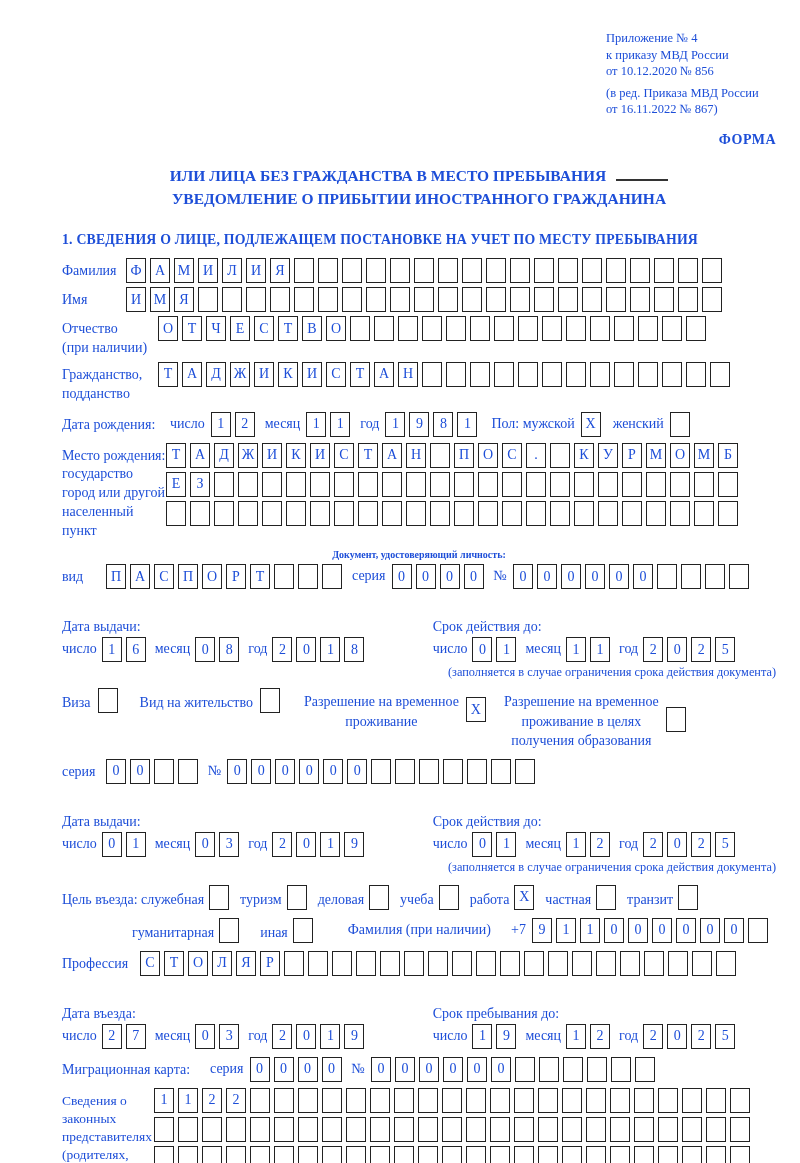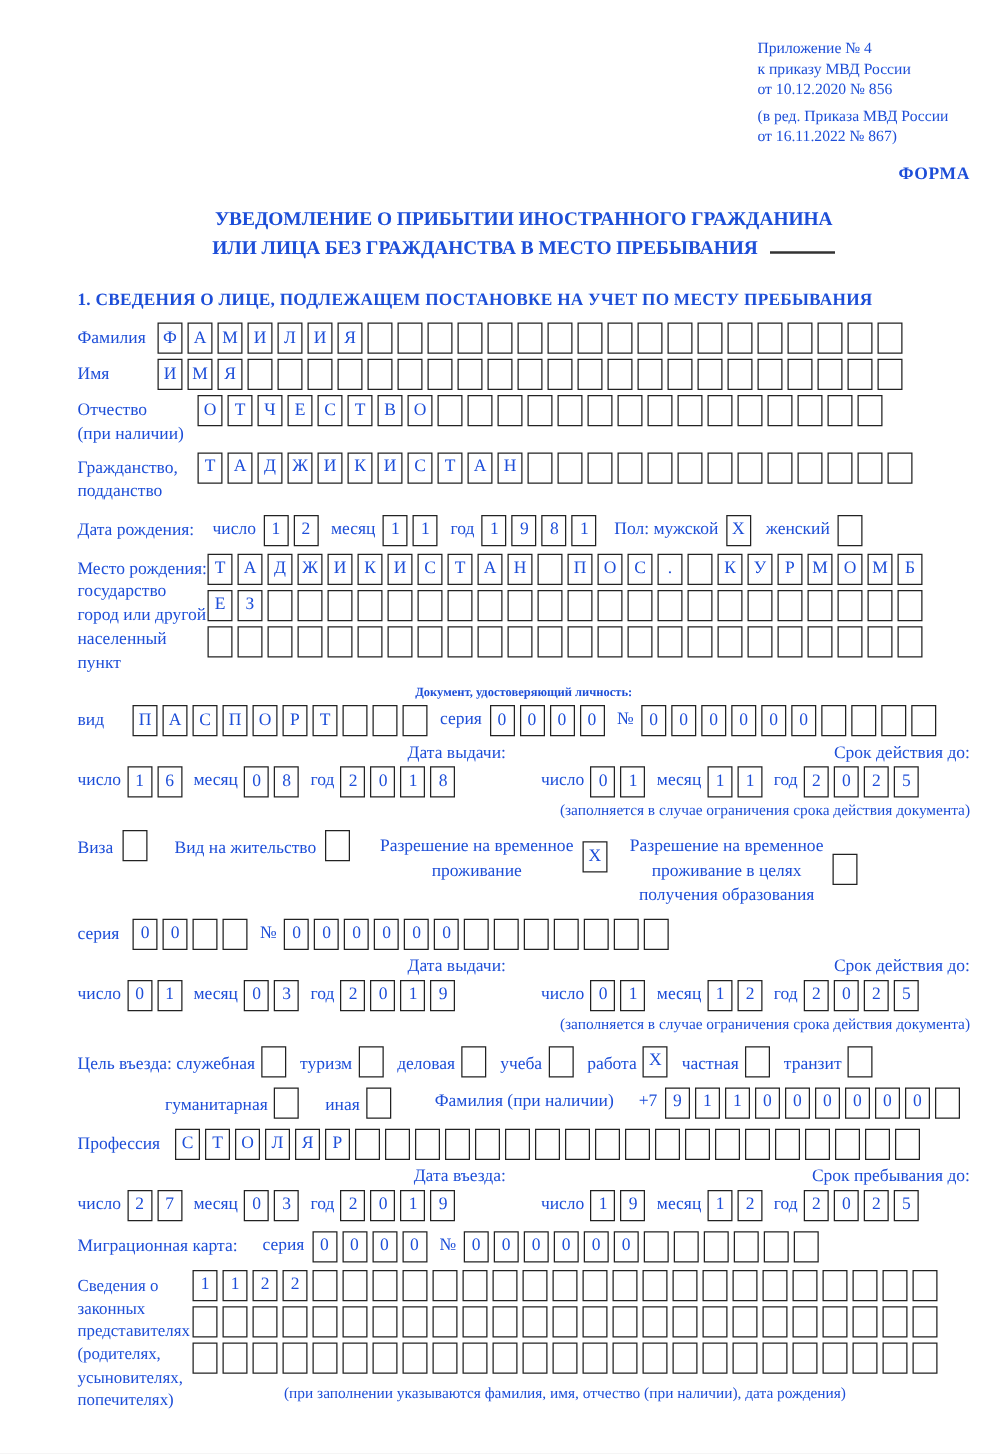--- a/index.html
+++ b/index.html
@@ -28,21 +28,21 @@
   .stack{display:flex;flex-direction:column;gap:4px;}
   .w64{width:64px;} .w96{width:96px;} .w104{width:104px;} .w44{width:44px;}
   .w78{width:78px;} .w148{width:148px;} .w92{width:92px;font-size:13.5px;}
   .inword{padding-top:4px;margin:0 6px 0 10px;flex:0 0 auto;}
   .inword.first{margin-left:0;}
   .doc-heading{text-align:center;font-weight:bold;font-size:10px;margin-top:8px;}
   
   .date-cols{display:flex;margin-top:6px;}
   .date-col{flex:0 0 48%;}
   .date-col.right{flex:0 0 52%;padding-left:28px;box-sizing:border-box;}
-  .date-heading{text-align:right;font-size:14px;margin-bottom:2px;}
+  .date-heading{text-align:left;font-size:14px;margin-bottom:2px;margin-top:24px;}
   .date-line{display:flex;align-items:flex-start;}
   .date-line .dlabel{padding-top:4px;margin-right:5px;flex:0 0 auto;}
   .date-line .cells{margin-right:9px;}
   .note{font-size:12.3px;text-align:right;margin-top:3px;}
   
   .opt-row{display:flex;align-items:flex-start;margin-top:8px;}
   .opt{display:flex;align-items:center;}
   .opt .olabel{padding-top:4px;margin-right:7px;line-height:1.4;}
   .opt .center{text-align:center;}
   .purpose-row{display:flex;align-items:flex-start;margin-top:10px;flex-wrap:nowrap;}
@@ -60,22 +60,22 @@
   <div class="appendix">
     <div>Приложение № 4</div>
     <div>к приказу МВД России</div>
     <div>от 10.12.2020 № 856</div>
     <div class="ed">(в ред. Приказа МВД России</div>
     <div>от 16.11.2022 № 867)</div>
   </div>
   <div class="forma">ФОРМА</div>
 
   <div class="title">
+    <div><span>ИЛИ ЛИЦА БЕЗ ГРАЖДАНСТВА В МЕСТО ПРЕБЫВАНИЯ</span><span class="blank"></span></div>
     <div>УВЕДОМЛЕНИЕ О ПРИБЫТИИ ИНОСТРАННОГО ГРАЖДАНИНА</div>
-    <div><span>ИЛИ ЛИЦА БЕЗ ГРАЖДАНСТВА В МЕСТО ПРЕБЫВАНИЯ</span><span class="blank"></span></div>
   </div>
 
   <div class="sec-heading">1. СВЕДЕНИЯ О ЛИЦЕ, ПОДЛЕЖАЩЕМ ПОСТАНОВКЕ НА УЧЕТ ПО МЕСТУ ПРЕБЫВАНИЯ</div>
 
   <div class="row mt10">
     <div class="label w64">Фамилия</div>
     <div class="cells">
         <span class="cell">Ф</span>
         <span class="cell">А</span>
         <span class="cell">М</span>

